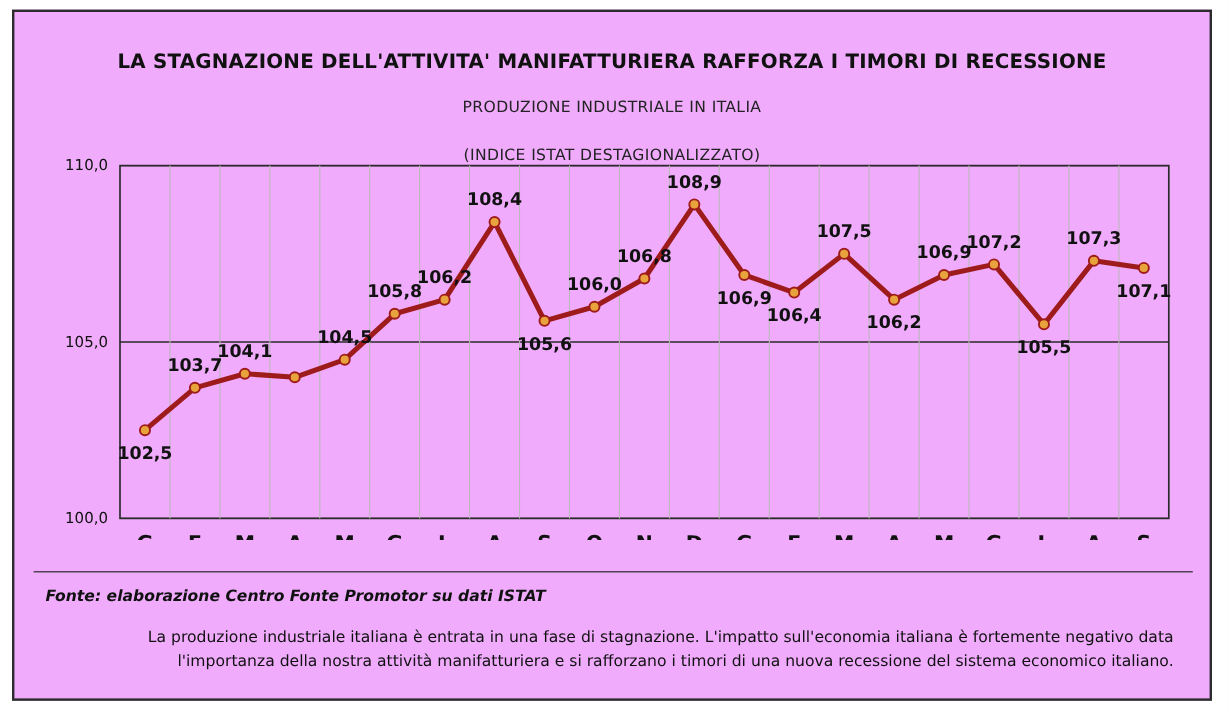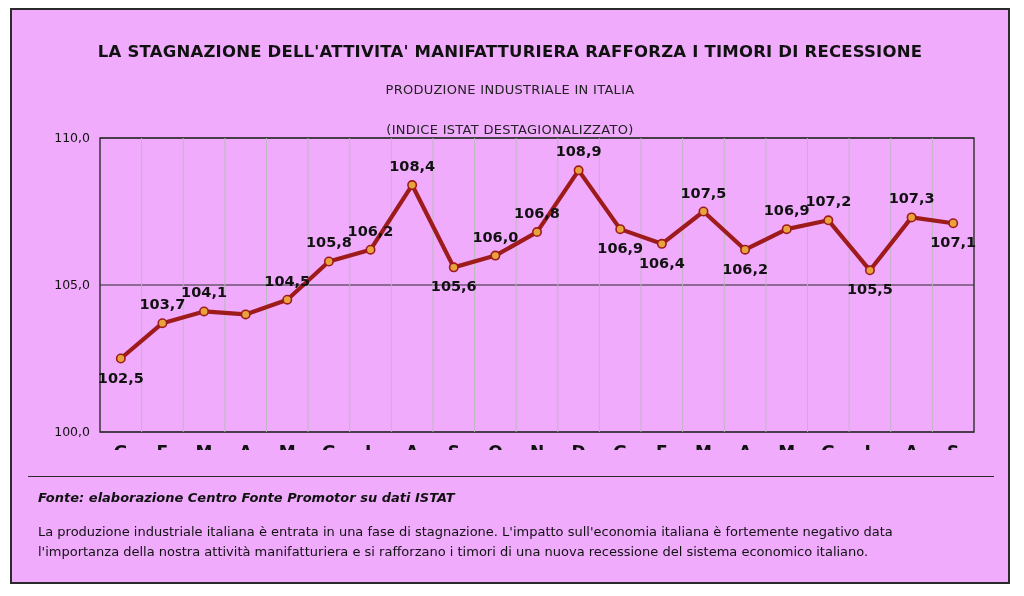--- a/index.html
+++ b/index.html
@@ -82,20 +82,21 @@
     background: #2b2b2b;
   }
   #note {
     position: absolute;
     left: 26px;
     top: 512px;
     width: 940px;
     font-size: 13px;
     line-height: 1.5;
     color: #111111;
+    text-align: right;
   }
   svg { display: block; }
   .axis-label {
     font-family: "DejaVu Sans", sans-serif;
     font-size: 12.5px;
     fill: #111111;
   }
   .month-label {
     font-family: "DejaVu Sans", sans-serif;
     font-size: 17px;

